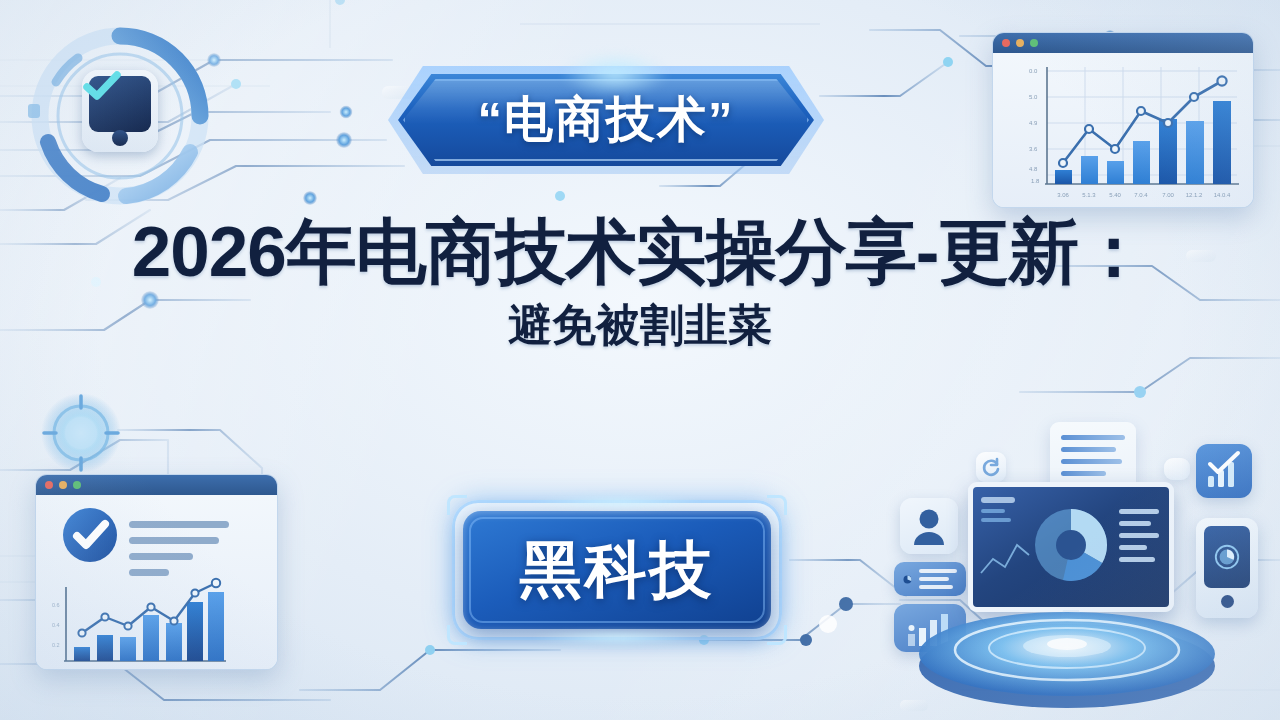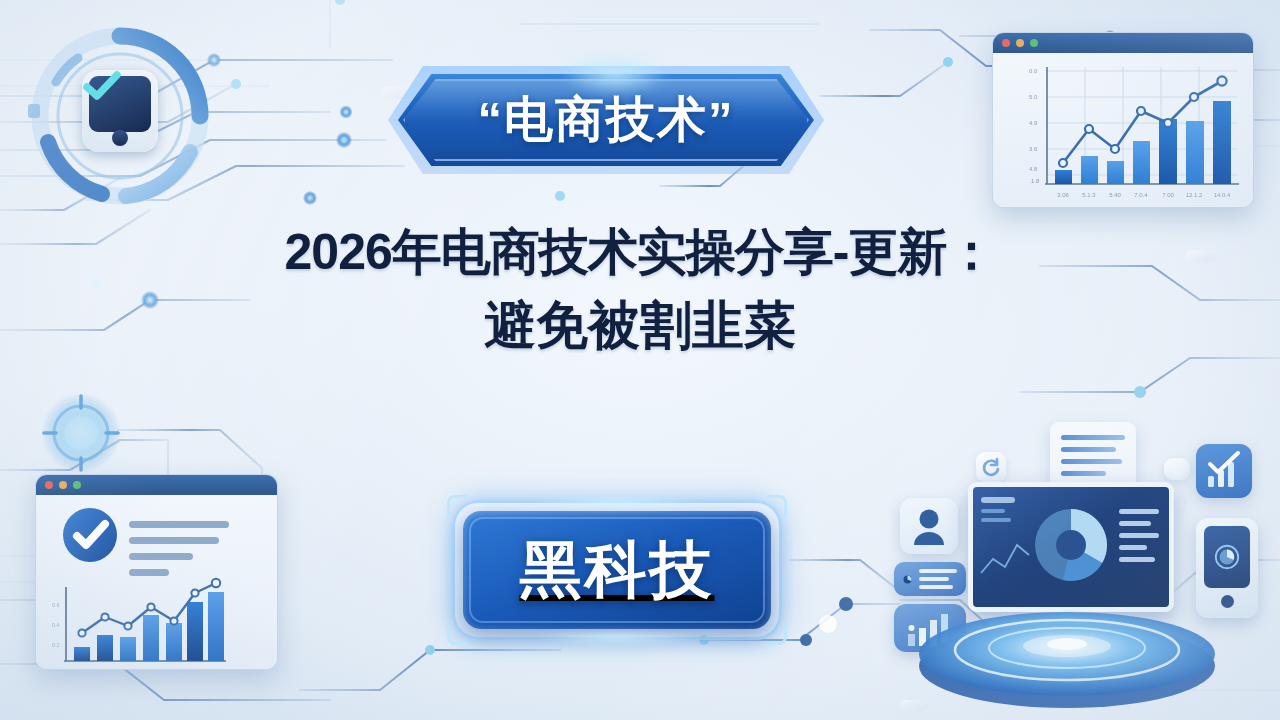--- a/index.html
+++ b/index.html
@@ -59,39 +59,38 @@
     text-shadow:0 2px 6px rgba(10,40,90,.55);
     white-space:nowrap;
   }
 
   
   .headline { position:absolute; left:0; top:214px; width:1280px; text-align:center; }
   .h-line {
     color:#11203f; font-weight:700; white-space:nowrap;
     text-shadow:0 2px 3px rgba(140,165,195,.45);
   }
-  .h1 { font-size:50px; line-height:76px; letter-spacing:-1px; }
+  .h1 { font-size:71px; line-height:76px; letter-spacing:-1px; }
   .h2 { font-size:54px; line-height:72px; }
-  .h3 { font-size:52px; line-height:70px; }
+  .h3 { font-size:44px; line-height:70px; }
 
   
   .pill-wrap { position:absolute; left:452px; top:500px; width:330px; height:140px; }
   .pill-frame {
     position:absolute; inset:0; border-radius:26px;
     border:3px solid rgba(168,214,255,.85);
     background:linear-gradient(180deg,rgba(235,246,255,.75),rgba(200,228,252,.35));
     box-shadow:0 0 26px rgba(90,165,240,.55);
   }
   .pill-body {
     position:absolute; inset:11px; border-radius:18px;
     background:linear-gradient(160deg,#2f7ad4 0%,#1b5cba 45%,#10408f 100%);
     display:flex; align-items:center; justify-content:center;
     box-shadow:inset 0 2px 10px rgba(255,255,255,.35), 0 6px 20px rgba(20,70,150,.45);
     overflow:hidden;
-    text-decoration:underline;
   }
   .pill-body::after{
     content:""; position:absolute; inset:6px; border-radius:14px;
     border:2px solid rgba(140,195,255,.45);
   }
   .pill-text {
     position:relative; z-index:3; color:#fff; font-size:62px; font-weight:700;
     letter-spacing:3px; text-shadow:0 2px 8px rgba(8,35,85,.6);
   }
   .pill-spark-t, .pill-spark-b {

